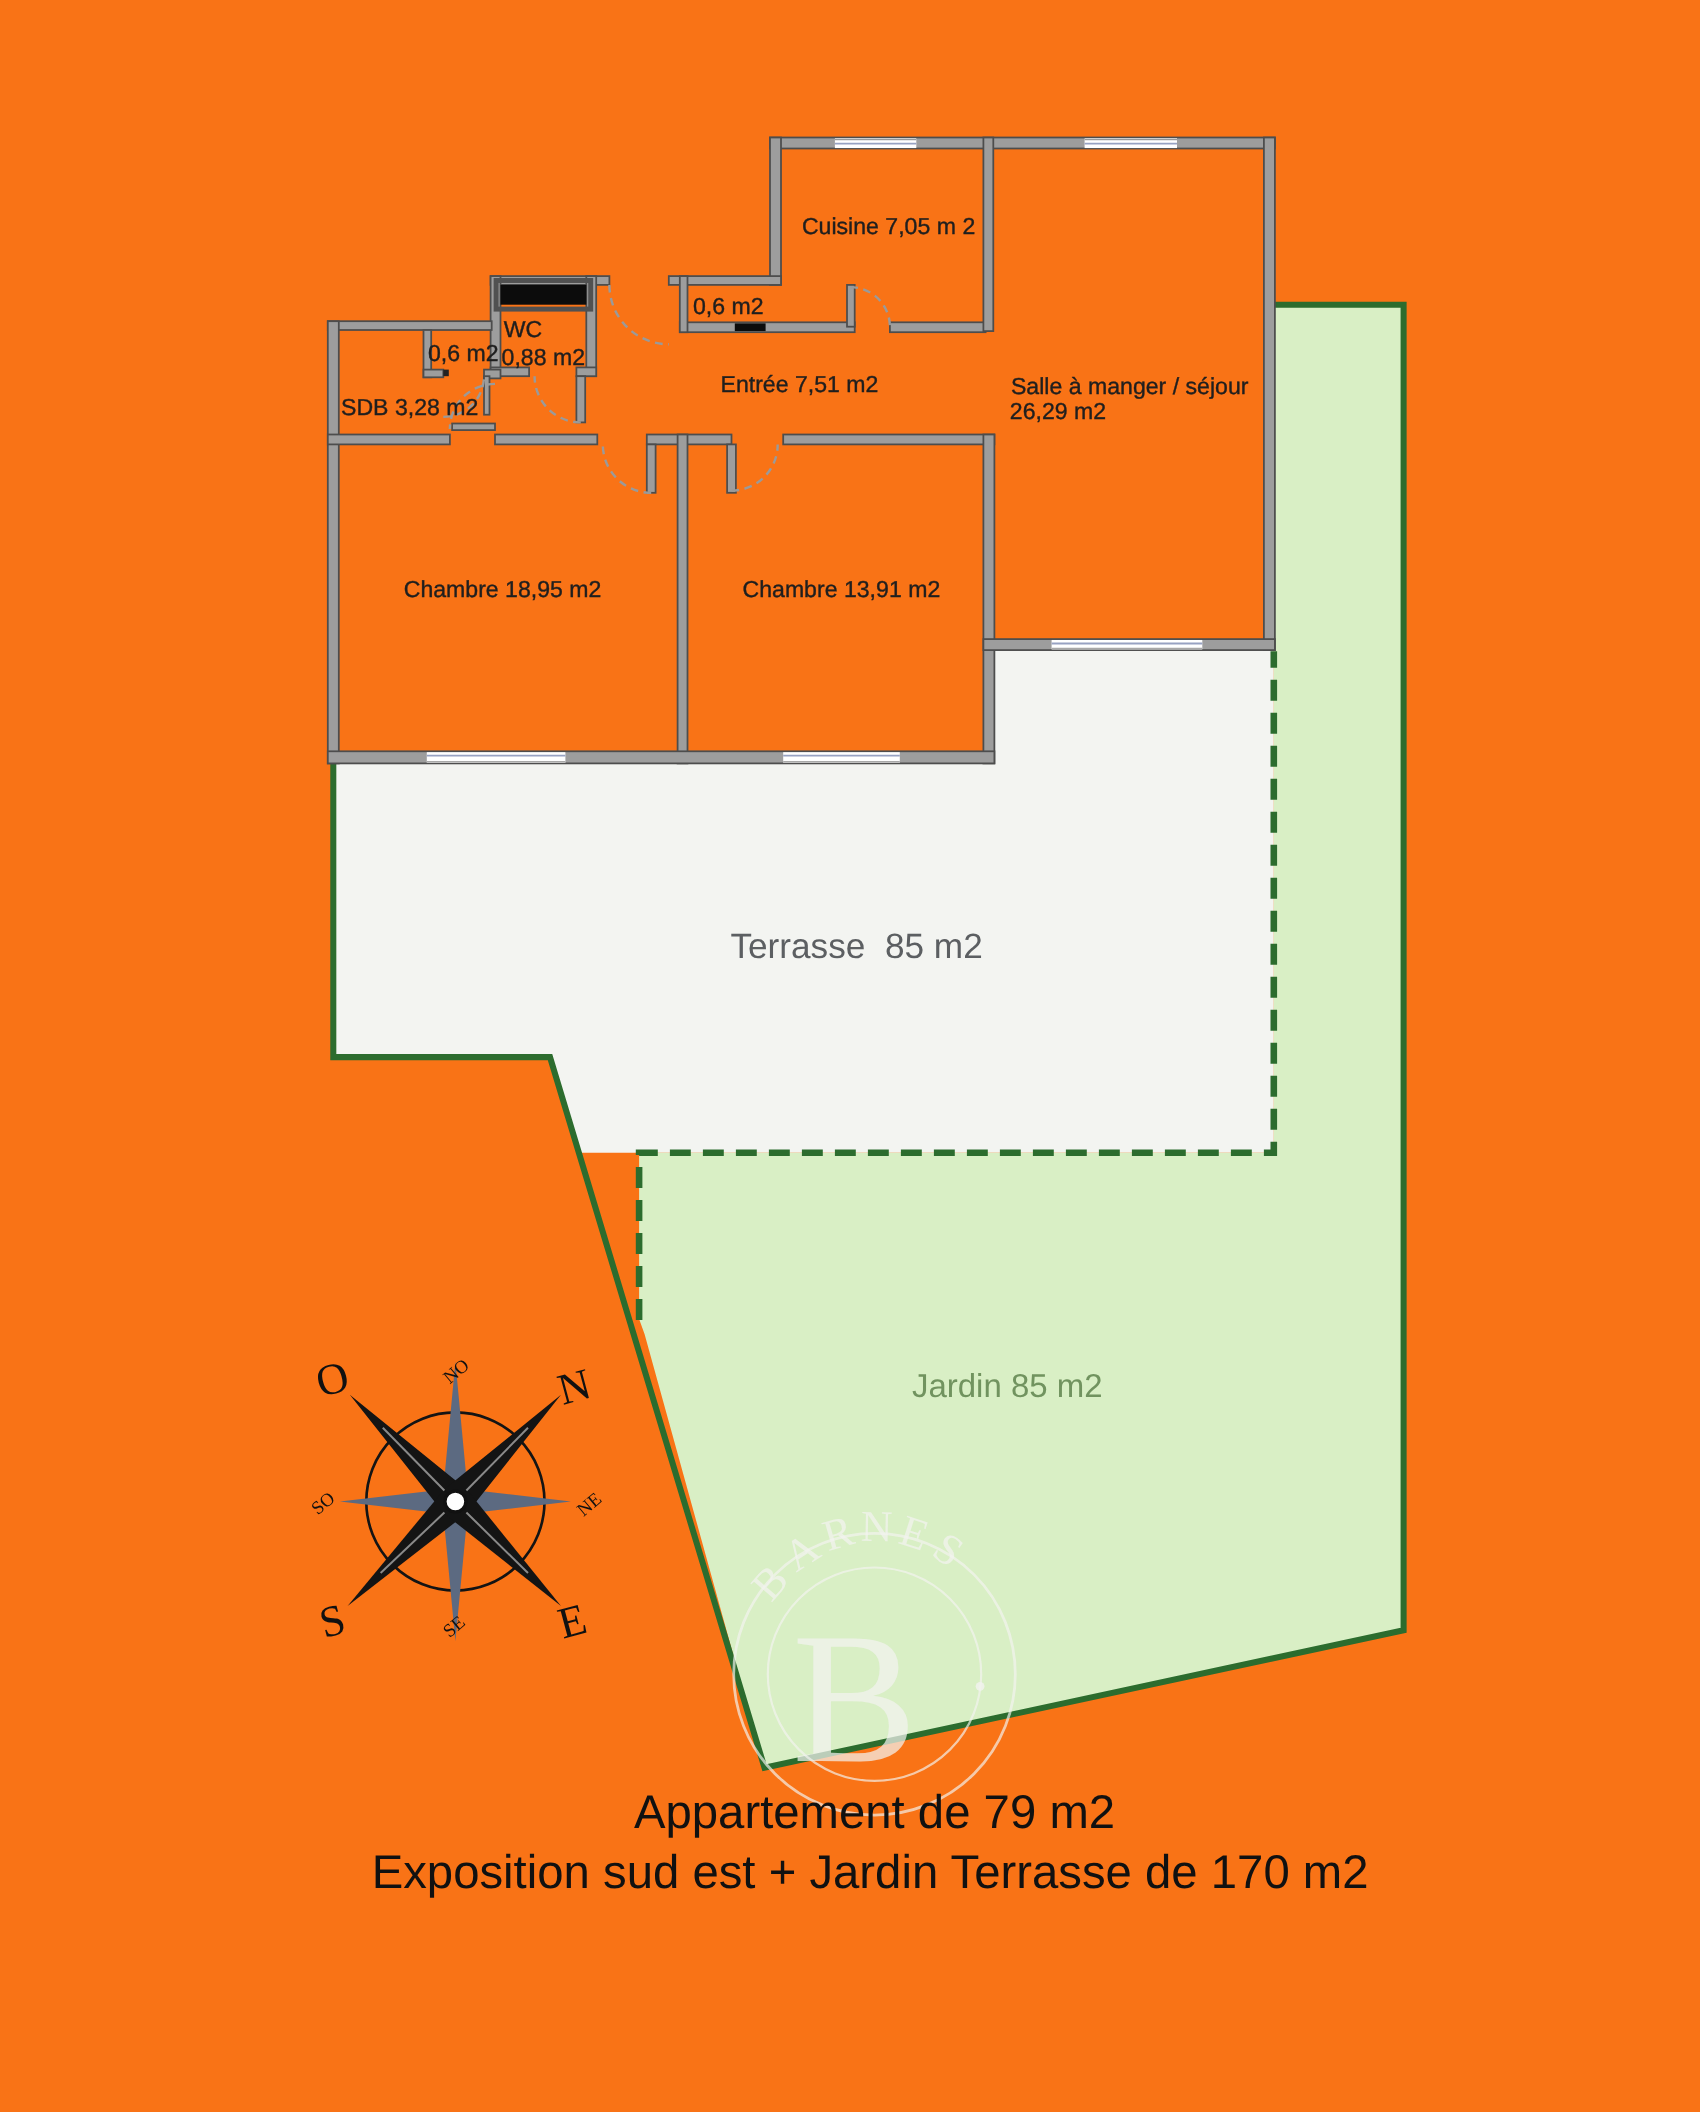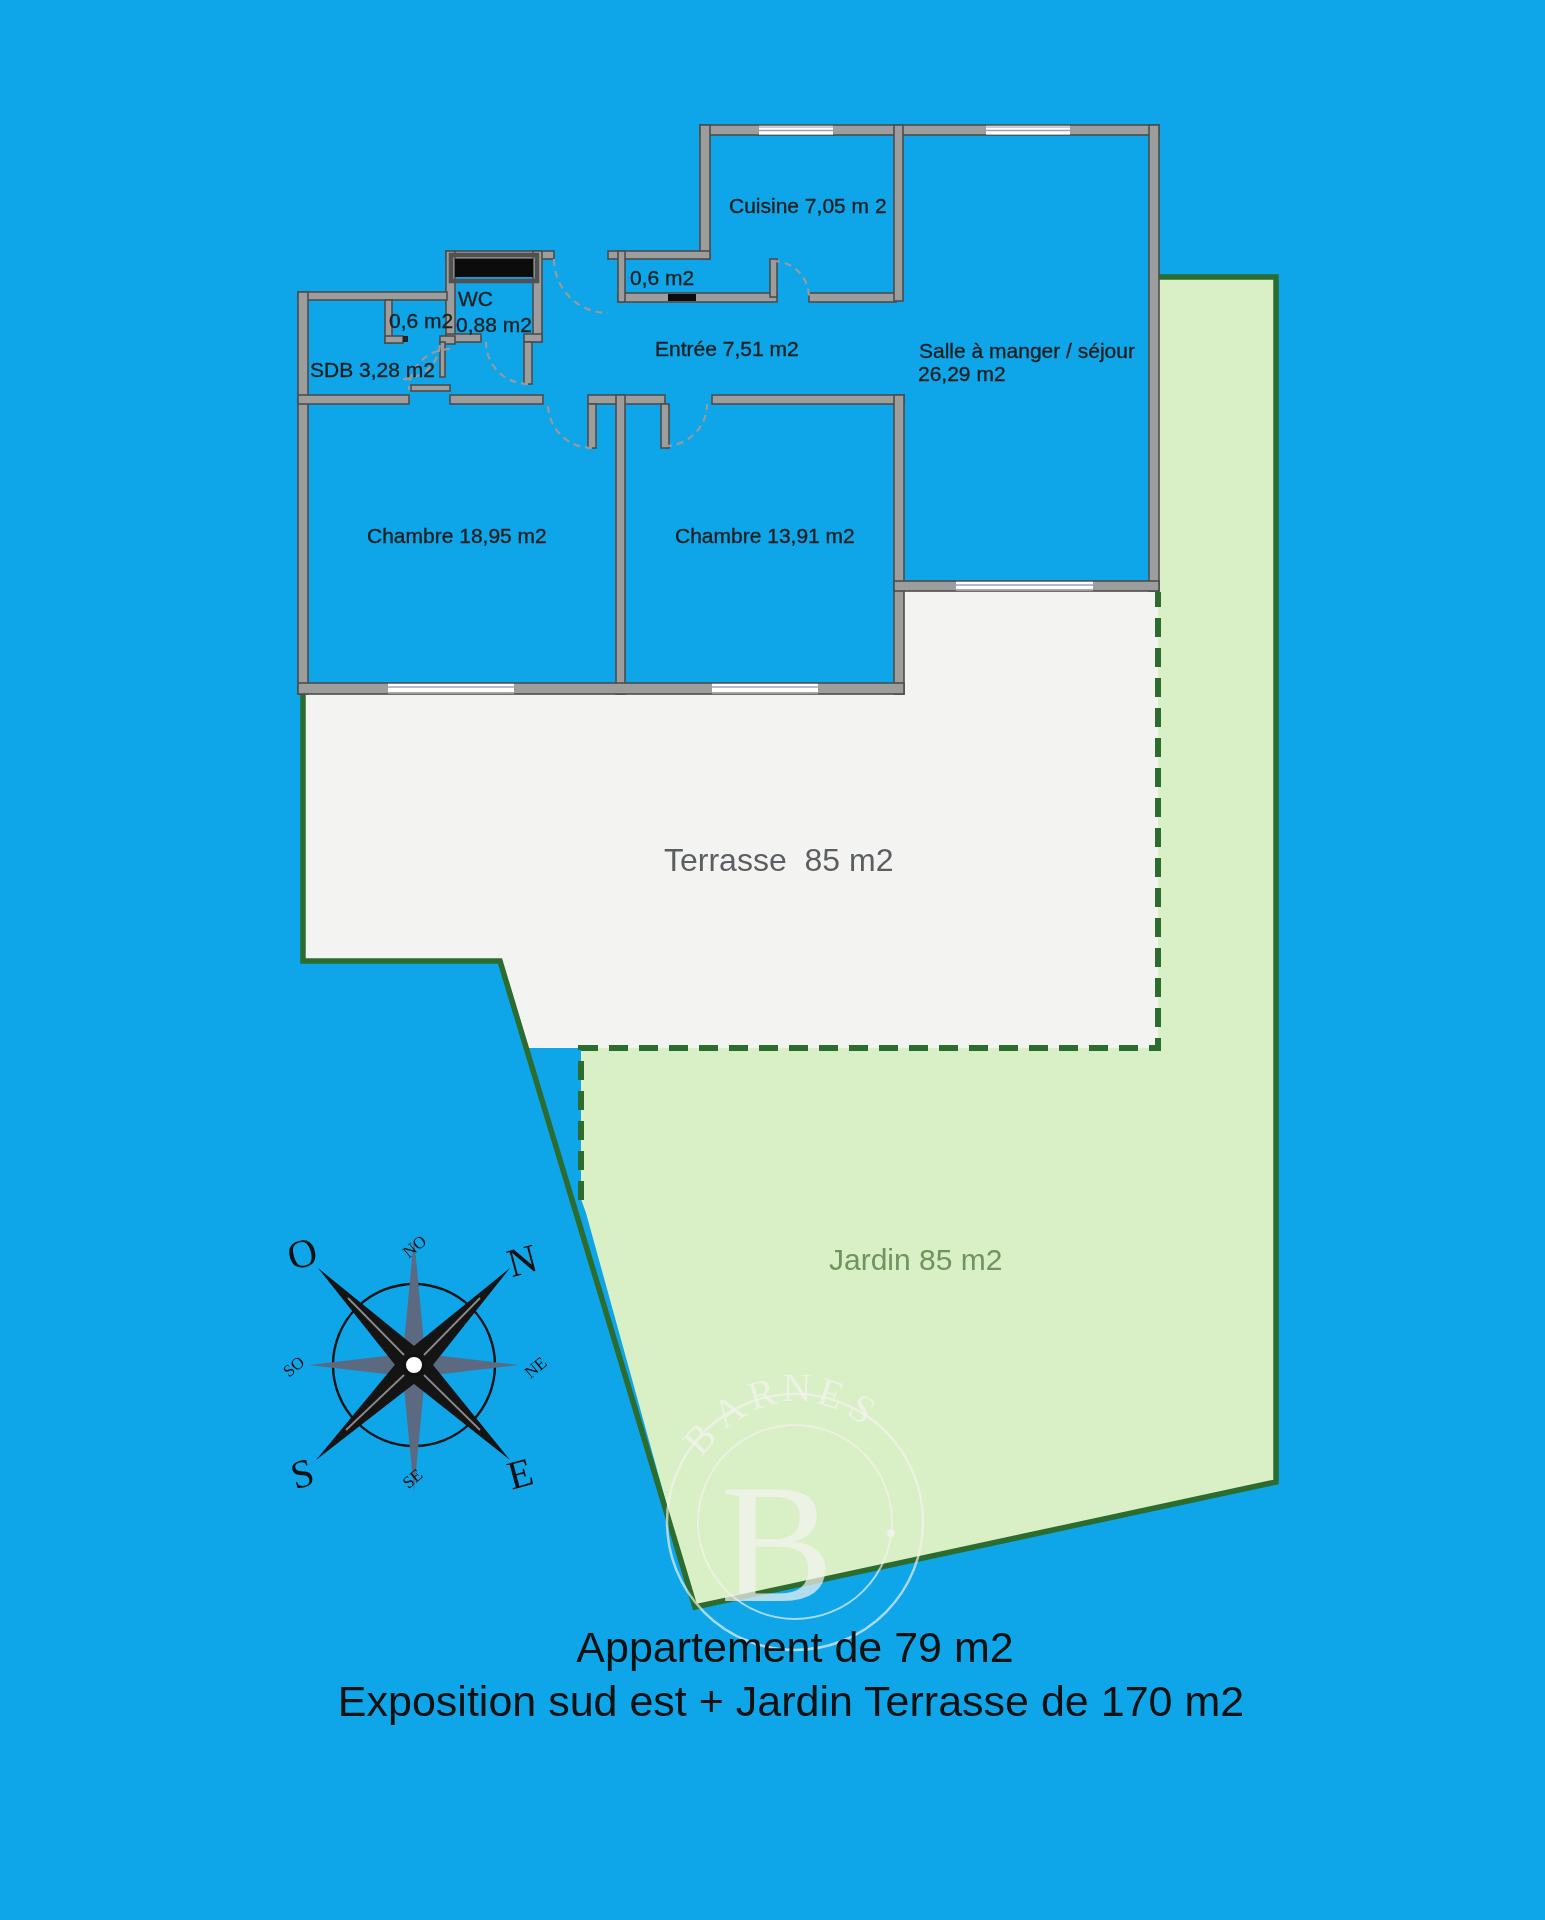--- a/index.html
+++ b/index.html
@@ -1,16 +1,16 @@
 <!DOCTYPE html>
 <html><head>
 <meta charset="utf-8">
 <style>
 html,body{margin:0;padding:0;background:#fff;}
-#page{position:relative;width:1545px;height:1920px;background:#0ea5e9;overflow:hidden;
+#page{position:relative;width:1545px;height:1920px;background:#f97316;overflow:hidden;
 font-family:"Liberation Sans",sans-serif;}
 svg{position:absolute;left:0;top:0;filter:blur(0.65px);}
 </style>
 </head>
 <body>
 <div id="page">
 <svg width="1545" height="1920" viewBox="0 0 1545 1920">
 
   <polygon points="303,694 904,694 904,591 1158,591 1158,1048 525,1048 498,961 303,961" fill="#f3f4f1"></polygon>
 

